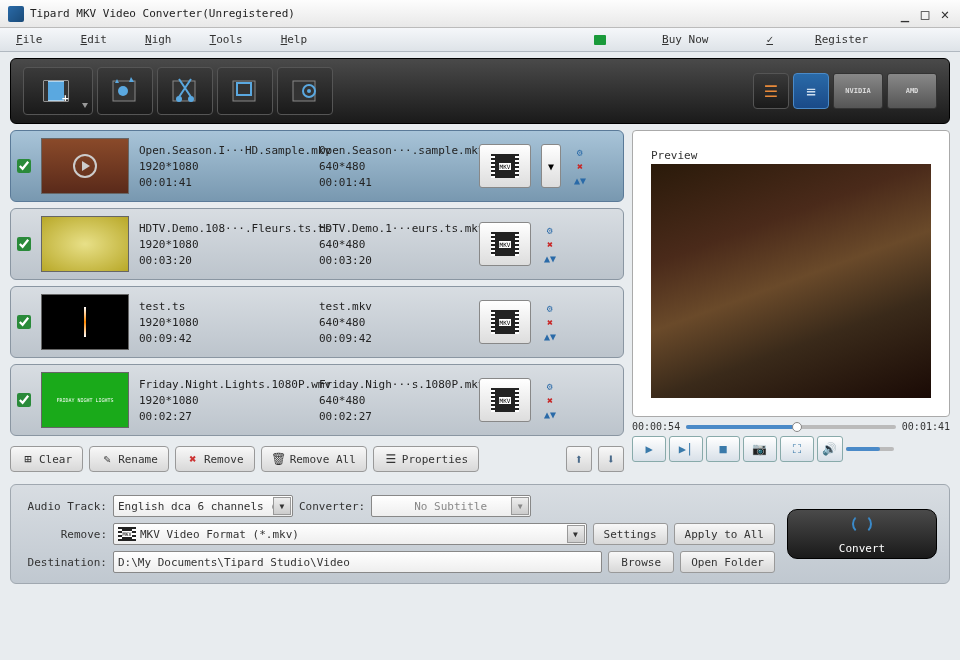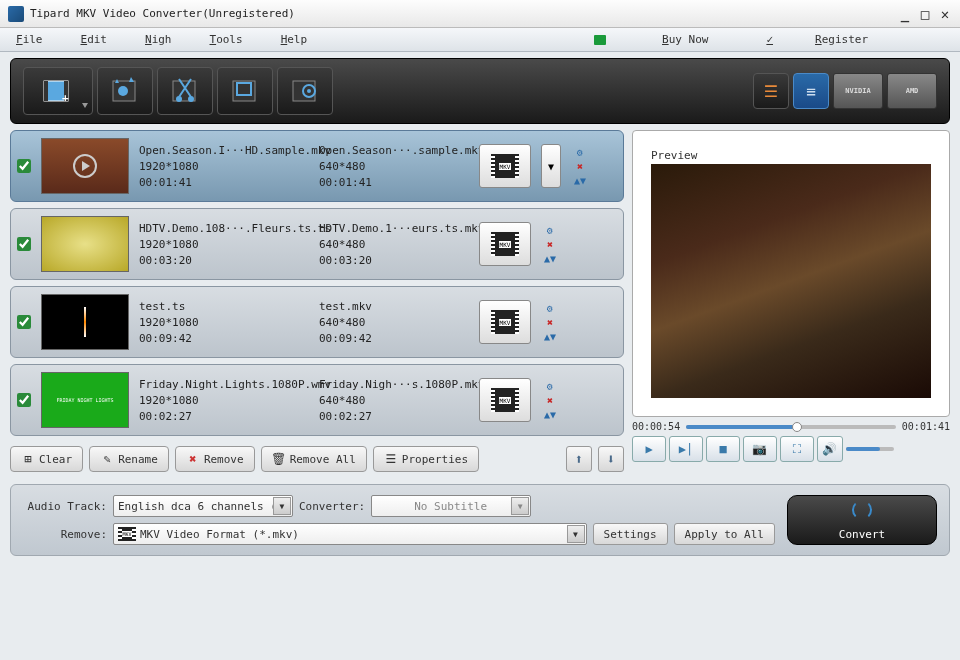--- a/index.html
+++ b/index.html
@@ -340,18 +340,26 @@
             <span class="filmico" style="width:18px;height:14px">
               <span class="filmlbl" style="font-size:5px">MKV</span>
             </span>
             <span>MKV Video Format (*.mkv)</span>
           </span>
           <div class="dbtn">▼</div>
         </div>
       <div class="sbtn">Settings</div>
       <div class="sbtn">Apply to All</div>
     </div>
+    <div class="subrow">
+      <span class="flbl" style="width:84px">Destination:</span>
+      <div class="fsel" style="flex:1">
+          <span>D:\My Documents\Tipard Studio\Video</span>
+        </div>
+      <div class="sbtn" style="width:66px;justify-content:center">Browse</div>
+      <div class="sbtn">Open Folder</div>
+    </div>
   </div>
   <div class="convert">
     <div class="cico"></div>
     <span>Convert</span>
   </div>
 </div>
 
 </body></html>

